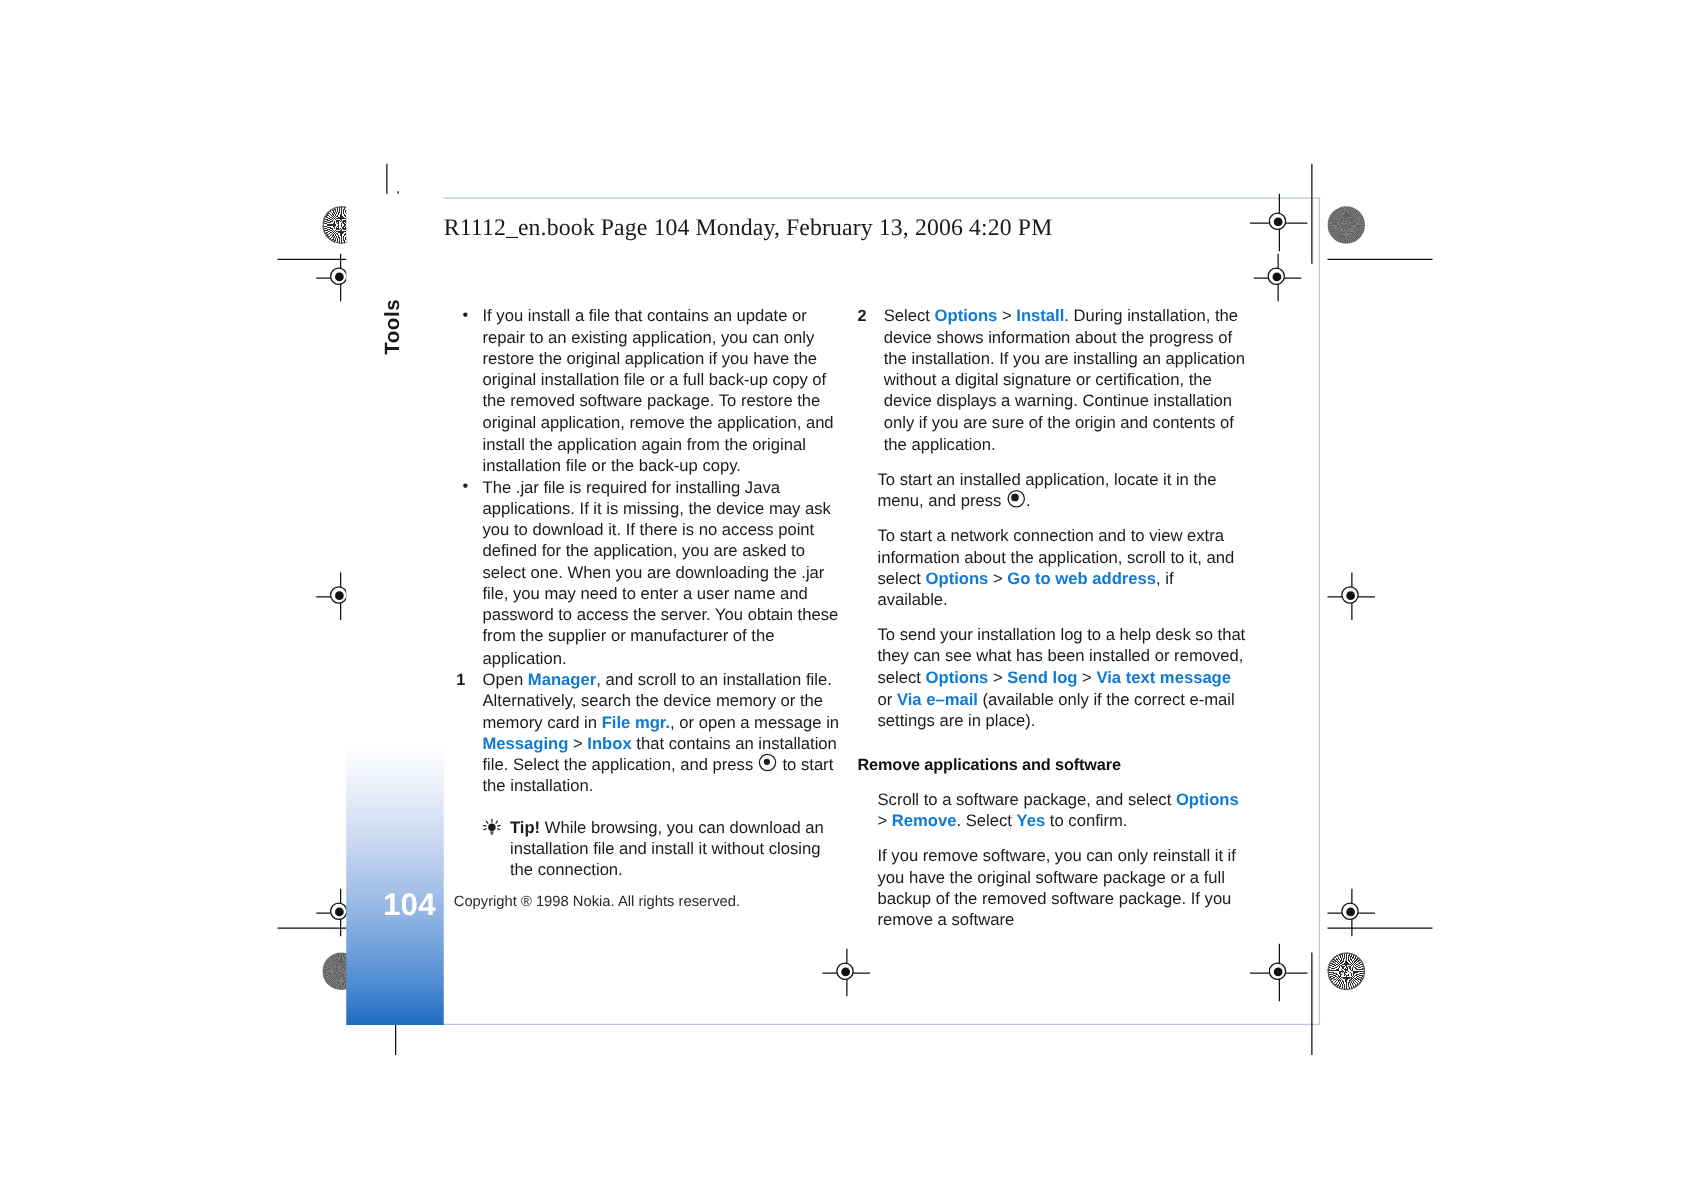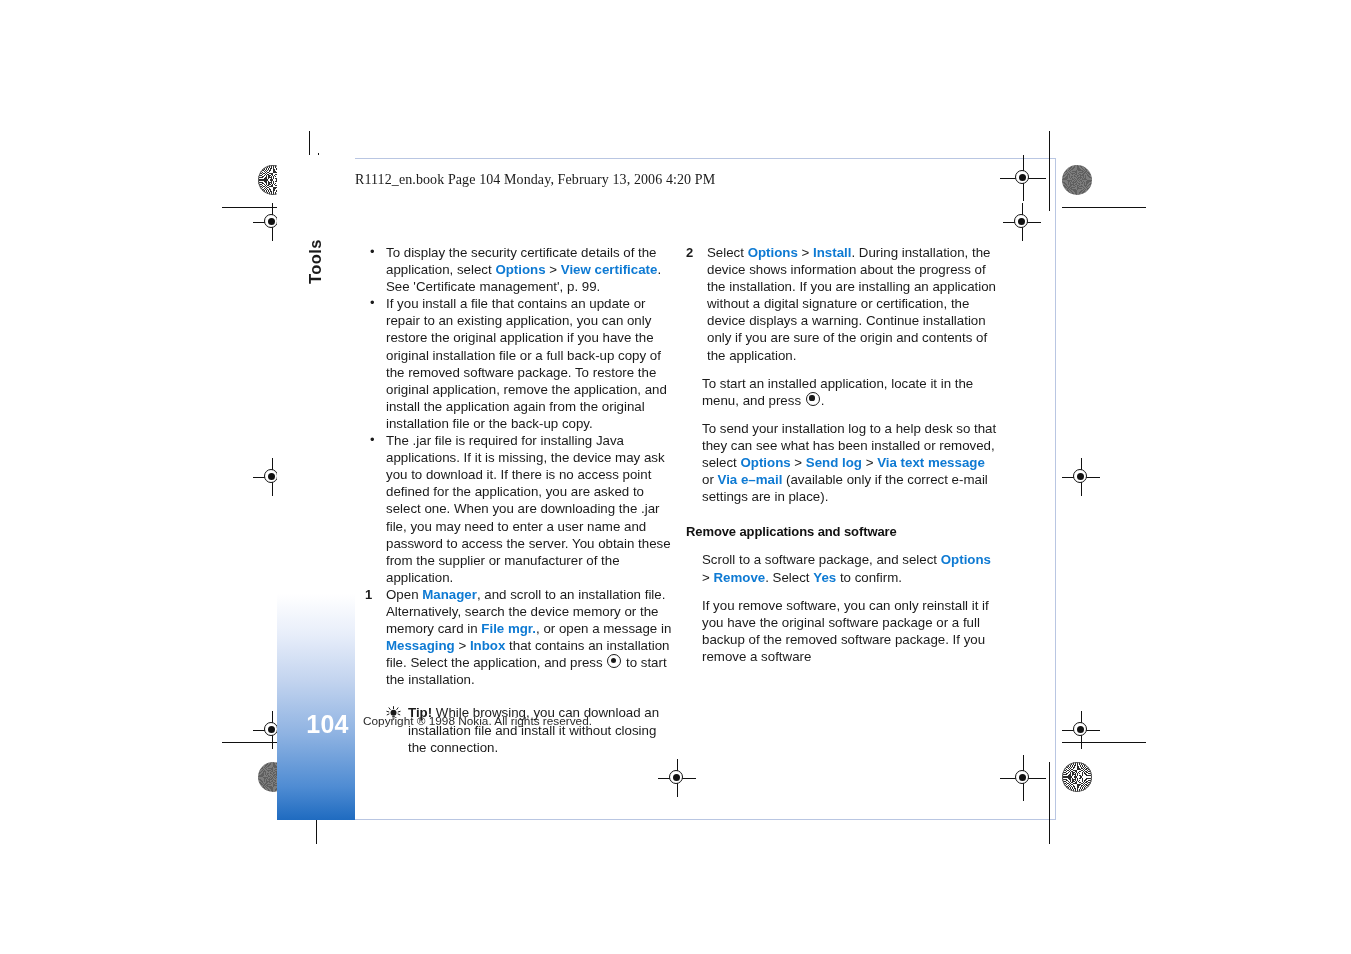--- a/index.html
+++ b/index.html
@@ -43,21 +43,21 @@
   .cropline.v{width:1.1px;}
 
   .bluebox{
     position:absolute;border:1px solid #b9c6e2;box-sizing:border-box;
   }
 
   
   .filename{
     position:absolute;left:355px;top:172px;
     font-family:"Liberation Serif", serif;
-    font-size:14px;color:#1a1a1a;white-space:nowrap;letter-spacing:.1px;
+    font-size:19px;color:#1a1a1a;white-space:nowrap;letter-spacing:.1px;
   }
 
   .sidetab{
     position:absolute;left:277px;top:155px;width:78px;height:665px;
     background:linear-gradient(to bottom,
         #ffffff 0%, #ffffff 66%,
         #e8eefa 72%, #c3d4ef 79%,
         #8fb3e2 87%, #4f8cd3 95%, #1f6bc0 100%);
   }
   .sidetab-label{
@@ -211,21 +211,20 @@
 
   <div class="filename">R1112_en.book  Page 104  Monday, February 13, 2006  4:20 PM</div>
 
   <div class="sidetab">
     <div class="sidetab-label">Tools</div>
     <div class="pagenum">104</div>
   </div>
 
   <div class="col left">
     <ul class="bullets">
-      <li><span><span>To display the security certificate details of the application, select </span><span class="lnk">Options</span><span> &gt; </span><span class="lnk">View certificate</span><span>. See 'Certificate management', p. 99.</span></span></li>
       <li><span><span>If you install a file that contains an update or repair to an existing application, you can only restore the original application if you have the original installation file or a full back-up copy of the removed software package. To restore the original application, remove the application, and install the application again from the original installation file or the back-up copy.</span></span></li>
       <li><span><span>The .jar file is required for installing Java applications. If it is missing, the device may ask you to download it. If there is no access point defined for the application, you are asked to select one. When you are downloading the .jar file, you may need to enter a user name and password to access the server. You obtain these from the supplier or manufacturer of the application.</span></span></li>
     </ul>
     <ol class="steps">
       <li>
         <span class="num">1</span>
         <span><span>Open </span><span class="lnk">Manager</span><span>, and scroll to an installation file. Alternatively, search the device memory or the memory card in </span><span class="lnk">File mgr.</span><span>, or open a message in </span><span class="lnk">Messaging</span><span> &gt; </span><span class="lnk">Inbox</span><span> that contains an installation file. Select the application, and press </span><span class="scrollkey"></span><span> to start the installation.</span></span>
         <div class="tipblock">
           <span class="tipicon">
             <svg viewBox="0 0 20 18" width="17" height="15" aria-hidden="true">
@@ -250,20 +249,21 @@
   </div>
 
   <div class="col right">
     <ol class="steps">
       <li>
         <span class="num">2</span>
         <span><span>Select </span><span class="lnk">Options</span><span> &gt; </span><span class="lnk">Install</span><span>. During installation, the device shows information about the progress of the installation. If you are installing an application without a digital signature or certification, the device displays a warning. Continue installation only if you are sure of the origin and contents of the application.</span></span>
       </li>
     </ol>
     <p style="margin-top:11px;"><span><span>To start an installed application, locate it in the menu, and press </span><span class="scrollkey"></span><span>.</span></span></p>
+    <p><span><span>To start a network connection and to view extra information about the application, scroll to it, and select </span><span class="lnk">Options</span><span> &gt; </span><span class="lnk">Go to web address</span><span>, if available.</span></span></p>
     <p><span><span>To send your installation log to a help desk so that they can see what has been installed or removed, select </span><span class="lnk">Options</span><span> &gt; </span><span class="lnk">Send log</span><span> &gt; </span><span class="lnk">Via text message</span><span> or </span><span class="lnk">Via e–mail</span><span> (available only if the correct e-mail settings are in place).</span></span></p>
 
     <h2 class="sechead">Remove applications and software</h2>
 
     <p><span><span>Scroll to a software package, and select </span><span class="lnk">Options</span><span> &gt; </span><span class="lnk">Remove</span><span>. Select </span><span class="lnk">Yes</span><span> to confirm.</span></span></p>
     <p><span><span>If you remove software, you can only reinstall it if you have the original software package or a full backup of the removed software package. If you remove a software</span></span></p>
   </div>
 
   <div class="copyright">Copyright ® 1998 Nokia. All rights reserved.</div>
 

